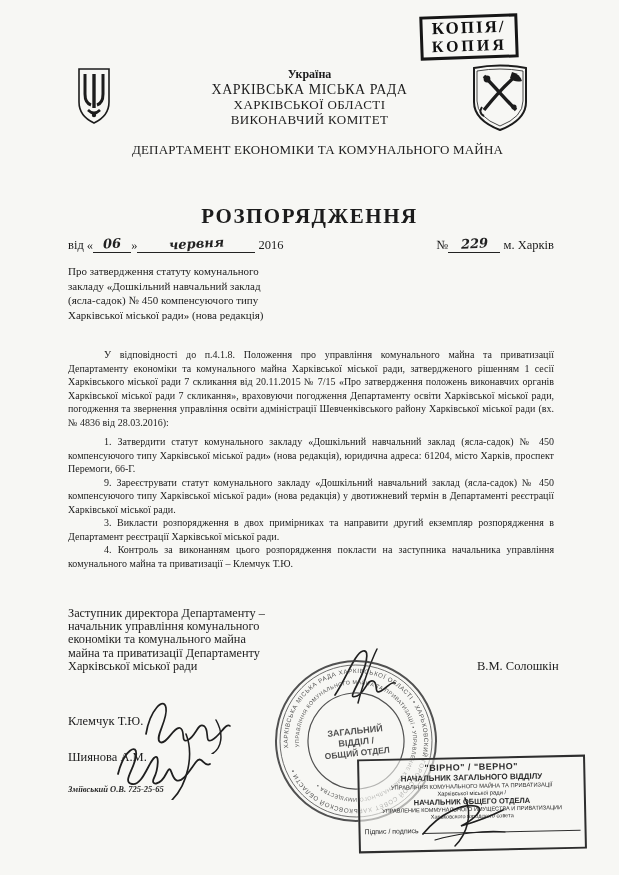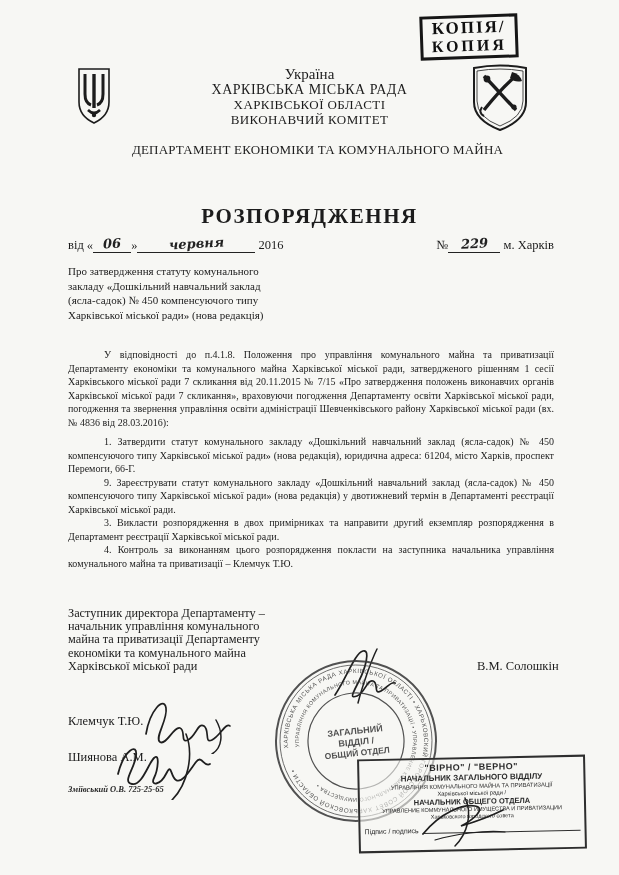--- a/index.html
+++ b/index.html
@@ -14,21 +14,21 @@
     position:absolute;left:420px;top:15px;width:92px;padding:1px 0 2px;
     border:3px solid #161616;transform:rotate(-2deg);
     text-align:center;font-weight:bold;color:#101010;
   }
   .copy-stamp .l1{font-size:17px;line-height:18px;letter-spacing:2px;}
   .copy-stamp .l2{font-size:16px;line-height:17px;letter-spacing:3px;}
   
   .trident{position:absolute;left:74px;top:66px;}
   .kh-emblem{position:absolute;left:468px;top:62px;}
   .hdr{position:absolute;left:0;top:67px;width:100%;text-align:center;}
-  .hdr .country{font-size:15px;line-height:15px;}
+  .hdr .country{font-size:12px;line-height:15px;font-weight:bold;}
   .hdr .council{font-size:14px;line-height:15px;letter-spacing:.5px;}
   .hdr .region,.hdr .committee{font-size:13px;line-height:15px;letter-spacing:.4px;}
   .dept{position:absolute;left:0;top:142px;width:100%;text-align:center;font-size:13px;letter-spacing:.2px;padding-left:8px;}
   .office{position:absolute;left:0;top:161px;width:100%;text-align:center;font-weight:bold;font-size:13.5px;line-height:16px;}
   .doctype{position:absolute;left:0;top:204px;width:100%;text-align:center;font-weight:bold;font-size:21px;letter-spacing:1.5px;}
   
   .dateline{position:absolute;left:68px;top:236px;width:486px;font-size:12.5px;display:flex;justify-content:space-between;align-items:flex-end;}
   .slot{display:inline-block;border-bottom:1px solid #222;text-align:center;vertical-align:bottom;}
   .w40{width:38px;} .w115{width:118px;} .w55{width:52px;}
   .hand{font-family:"DejaVu Serif",serif;font-style:italic;font-weight:bold;font-size:13px;display:inline-block;transform:rotate(-3deg);color:#222;}
@@ -126,22 +126,22 @@
     <p class="lead">У відповідності до п.4.1.8. Положення про управління комунального майна та приватизації Департаменту економіки та комунального майна Харківської міської ради, затвердженого рішенням 1 сесії Харківського міської ради 7 скликання від 20.11.2015 № 7/15 «Про затвердження положень виконавчих органів Харківської міської ради 7 скликання», враховуючи погодження Департаменту освіти Харківської міської ради, погодження та звернення управління освіти адміністрації Шевченківського району Харківської міської ради (вх. № 4836 від 28.03.2016):</p>
     <p>1. Затвердити статут комунального закладу «Дошкільний навчальний заклад (ясла-садок) № 450 компенсуючого типу Харківської міської ради» (нова редакція), юридична адреса: 61204, місто Харків, проспект Перемоги, 66-Г.</p>
     <p>9. Зареєструвати статут комунального закладу «Дошкільний навчальний заклад (ясла-садок) № 450 компенсуючого типу Харківської міської ради» (нова редакція) у двотижневий термін в Департаменті реєстрації Харківської міської ради.</p>
     <p>3. Викласти розпорядження в двох примірниках та направити другий екземпляр розпорядження в Департамент реєстрації Харківської міської ради.</p>
     <p>4. Контроль за виконанням цього розпорядження покласти на заступника начальника управління комунального майна та приватизації – Клемчук Т.Ю.</p>
   </div>
 
   <div class="signoff">
     <div>Заступник директора Департаменту –</div>
     <div>начальник управління комунального</div>
+    <div>економіки та комунального майна</div>
     <div>майна та приватизації Департаменту</div>
-    <div>економіки та комунального майна</div>
     <div>Харківської міської ради</div>
   </div>
   <div class="signoff-name">В.М. Солошкін</div>
 
   <svg class="sig" style="left:325px;top:645px;" width="75" height="60" viewBox="0 0 75 60">
     <path d="M10,50 C22,32 30,8 38,6 C46,4 40,24 34,36 C28,48 24,54 32,51 C40,48 42,34 48,36 C54,38 48,50 56,46 C62,43 66,36 70,38" stroke-width="1.7"></path>
     <path d="M33,58 C37,42 46,16 52,4" stroke-width="1.5"></path>
   </svg>
 
   <svg class="round-stamp" width="176" height="178" viewBox="0 0 176 178">

